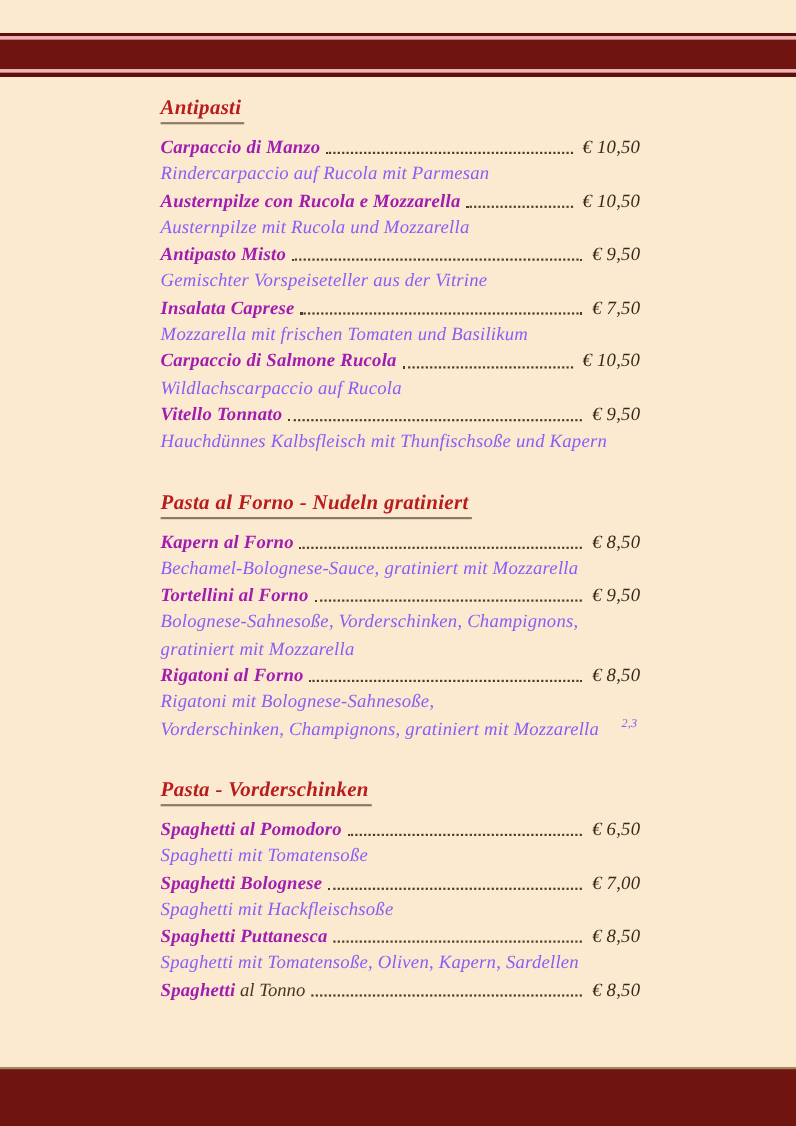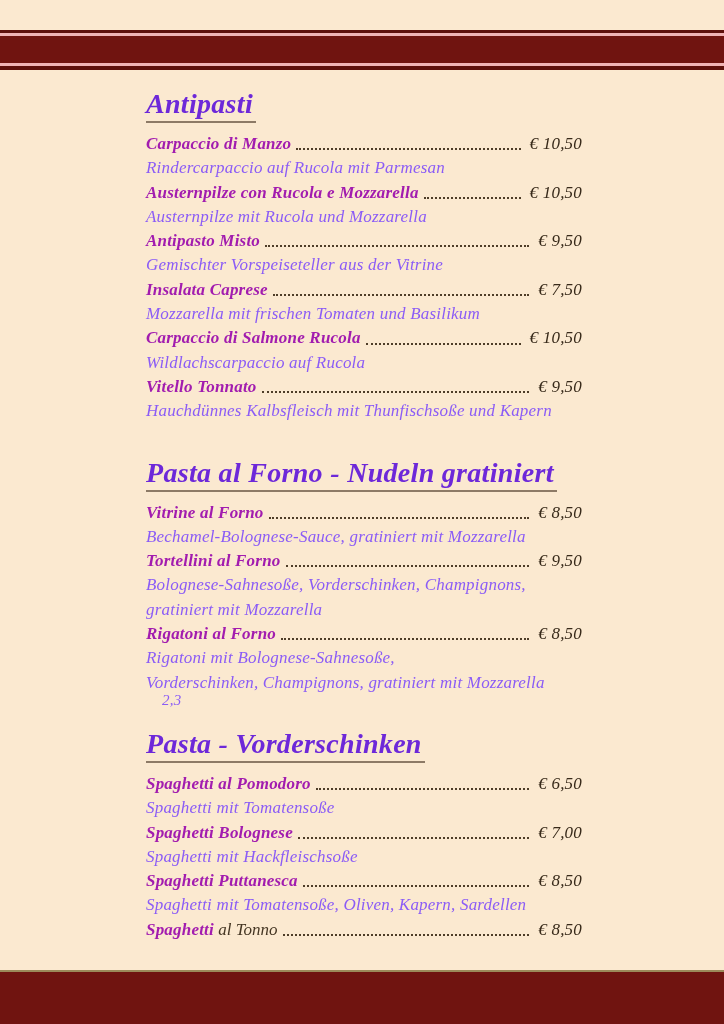--- a/index.html
+++ b/index.html
@@ -19,21 +19,21 @@
   
   .bottom-band{
     position:absolute;left:0;right:0;bottom:0;height:52px;
     background:#701410;border-top:2px solid #9c8a5a;
   }
   
   .content{position:absolute;top:88px;left:146px;width:436px;}
   .section{margin-bottom:33px;}
   .section-heading{
     display:inline-block;
-    font-size:28px;font-weight:bold;color:#6d28d9;
+    font-size:19px;font-weight:bold;color:#b91c1c;
     letter-spacing:.3px;
     border-bottom:2px solid #8d7a66;
     padding:0 3px 1px 0;
     margin:0 0 9px 0;
   }
   .row{
     display:flex;align-items:baseline;
     height:24.3px;line-height:24.3px;font-size:17px;
   }
   .name{font-weight:bold;white-space:pre;color:#a21caf;letter-spacing:.2px;}
@@ -41,21 +41,21 @@
   .leader{
     flex:1 1 auto;min-width:18px;
     border-bottom:2px dotted #4e3d28;
     align-self:flex-end;margin:0 9px 6px 5px;
   }
   .price{white-space:nowrap;color:#382a1a;letter-spacing:.2px;}
   .desc{
     font-size:17px;height:24.3px;line-height:24.3px;
     color:#8b5cf6;letter-spacing:.2px;
   }
-  .desc sup{font-size:15px;font-style:italic;line-height:0;margin-left:16px;}
+  .desc sup{font-size:11px;font-style:italic;line-height:0;margin-left:16px;}
 </style>
 </head>
 <body>
 
 <div class="top-band">
   <div class="band-line-dark"></div>
   <div class="band-line-pink"></div>
   <div class="band-core"></div>
   <div class="band-line-pink"></div>
   <div class="band-line-dark bottom"></div>
@@ -97,21 +97,21 @@
       <div class="row">
         <span class="name">Vitello Tonnato</span>
         <span class="leader"></span>
         <span class="price">€ 9,50</span>
       </div>
       <div class="desc">Hauchdünnes Kalbsfleisch mit Thunfischsoße und Kapern</div>
     </div>
     <div class="section">
       <div><div class="section-heading">Pasta al Forno - Nudeln gratiniert</div></div>
       <div class="row">
-        <span class="name">Vitrine al Forno</span>
+        <span class="name">Kapern al Forno</span>
         <span class="leader"></span>
         <span class="price">€ 8,50</span>
       </div>
       <div class="desc">Bechamel-Bolognese-Sauce, gratiniert mit Mozzarella</div>
       <div class="row">
         <span class="name">Tortellini al Forno</span>
         <span class="leader"></span>
         <span class="price">€ 9,50</span>
       </div>
       <div class="desc">Bolognese-Sahnesoße, Vorderschinken, Champignons,</div>

